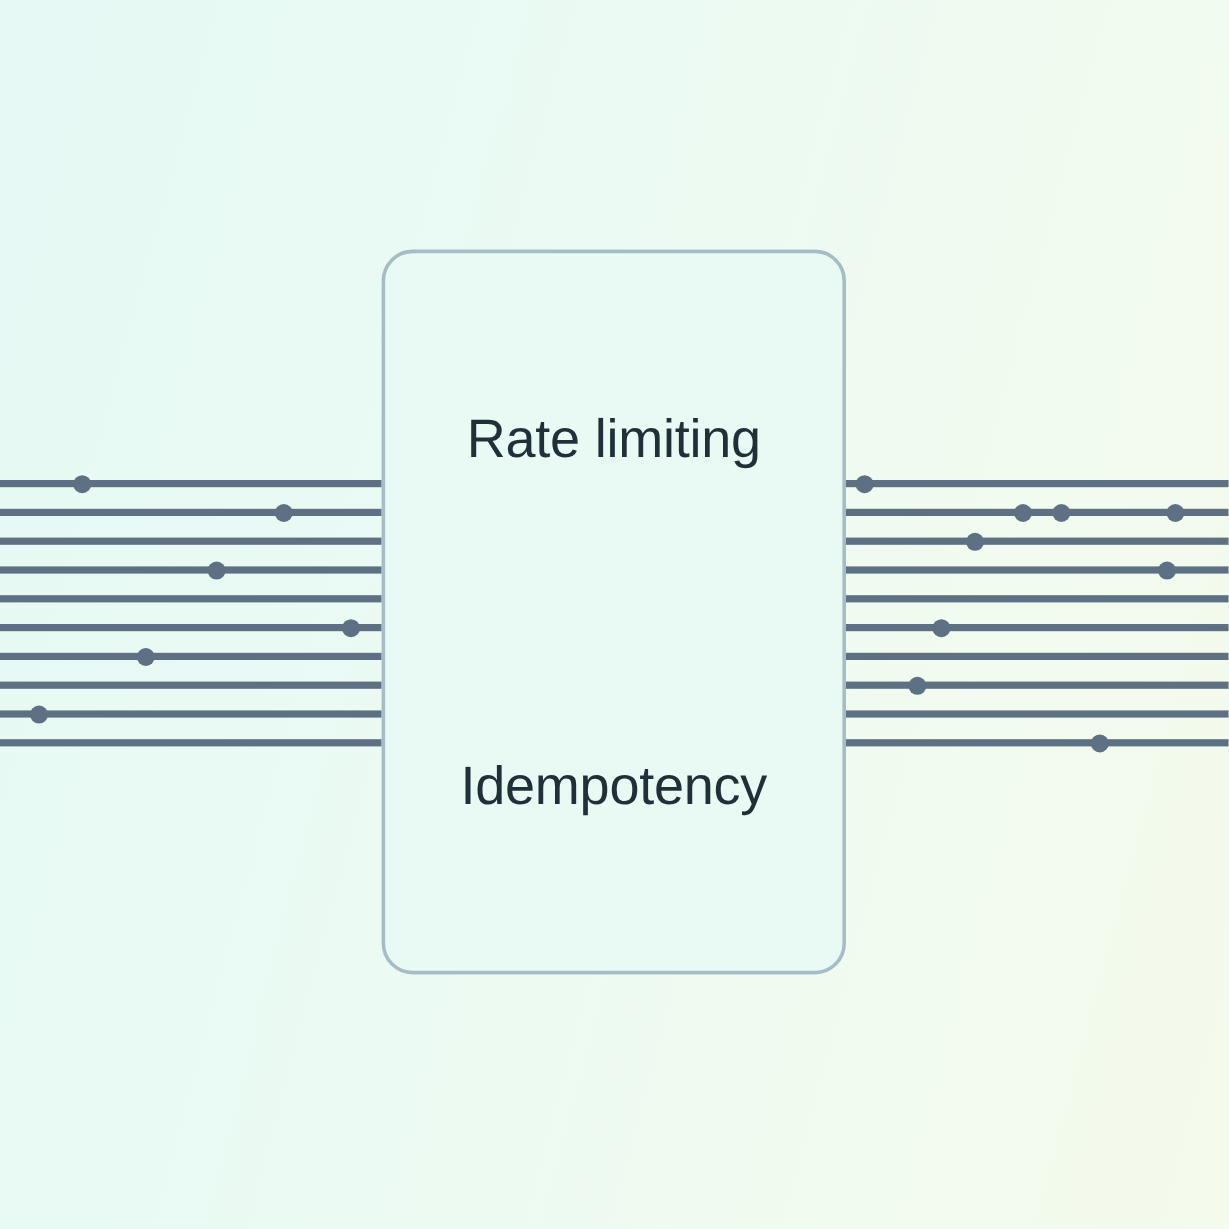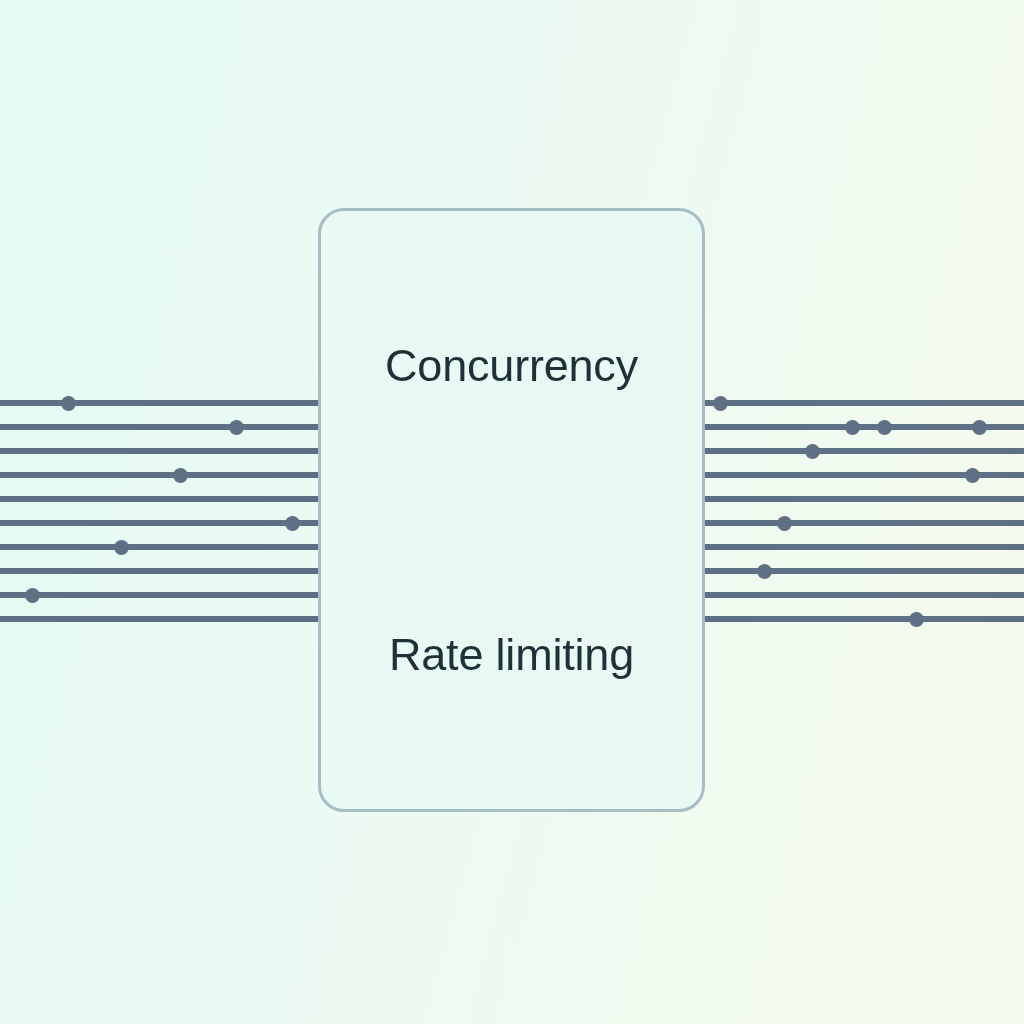--- a/index.html
+++ b/index.html
@@ -122,17 +122,17 @@
       <div class="dot" style="left: 776.5px; top: 515.5px; width: 15px; height: 15px; background: rgb(94, 112, 132);"></div>
       <div class="track" style="left: 705px; top: 544px; width: 319px; height: 6px; background: rgb(94, 112, 132);"></div>
       <div class="track" style="left: 705px; top: 568px; width: 319px; height: 6px; background: rgb(94, 112, 132);"></div>
       <div class="dot" style="left: 756.5px; top: 563.5px; width: 15px; height: 15px; background: rgb(94, 112, 132);"></div>
       <div class="track" style="left: 705px; top: 592px; width: 319px; height: 6px; background: rgb(94, 112, 132);"></div>
       <div class="track" style="left: 705px; top: 616px; width: 319px; height: 6px; background: rgb(94, 112, 132);"></div>
       <div class="dot" style="left: 908.5px; top: 611.5px; width: 15px; height: 15px; background: rgb(94, 112, 132);"></div>
     </div>
 
   <div class="card">
-    <div class="concept">Concurrency</div>
     <div class="concept">Rate limiting</div>
+    <div class="concept">Idempotency</div>
   </div>
 
 </div>
 
 </body></html>

